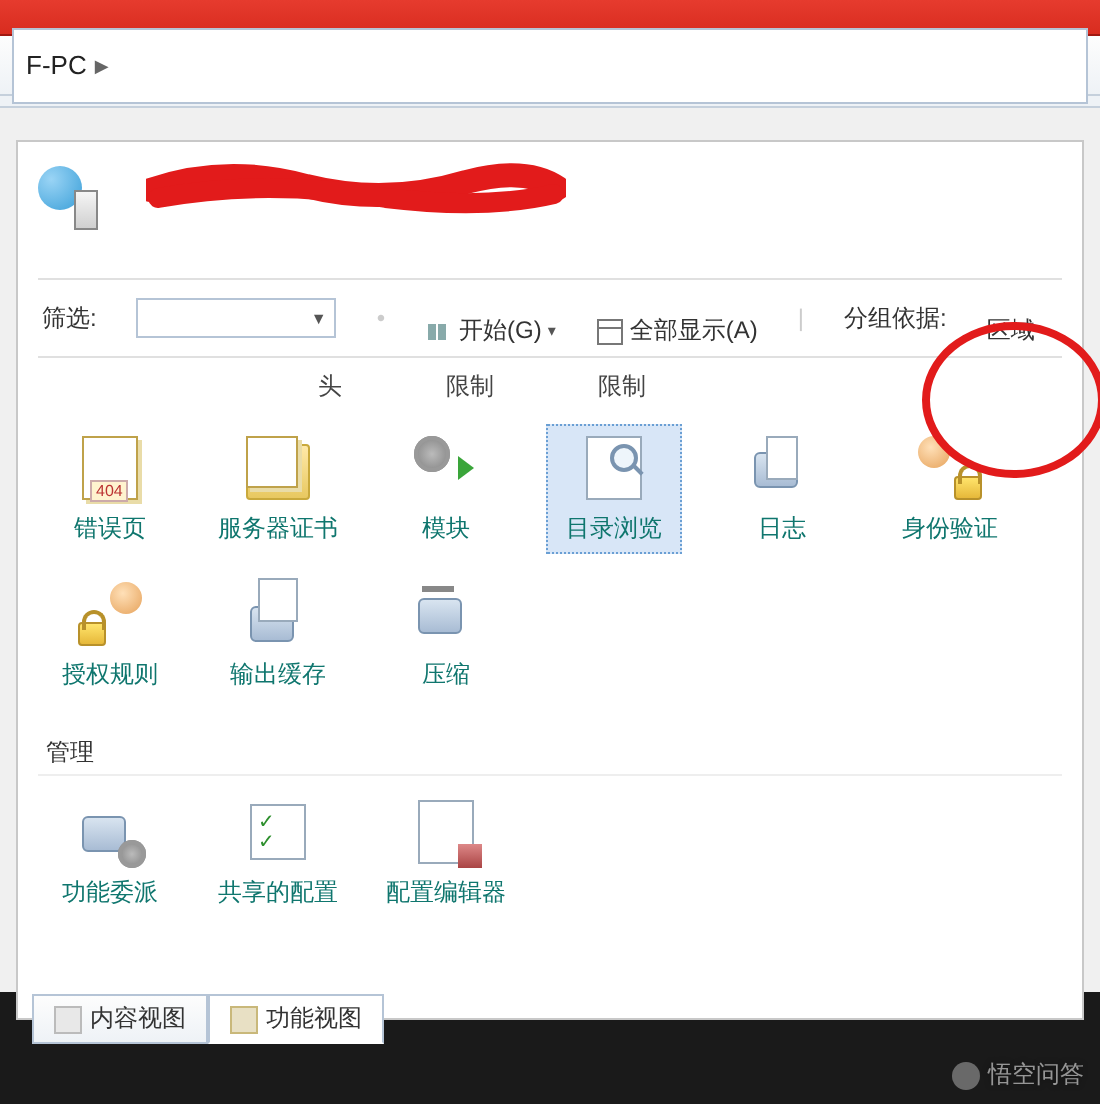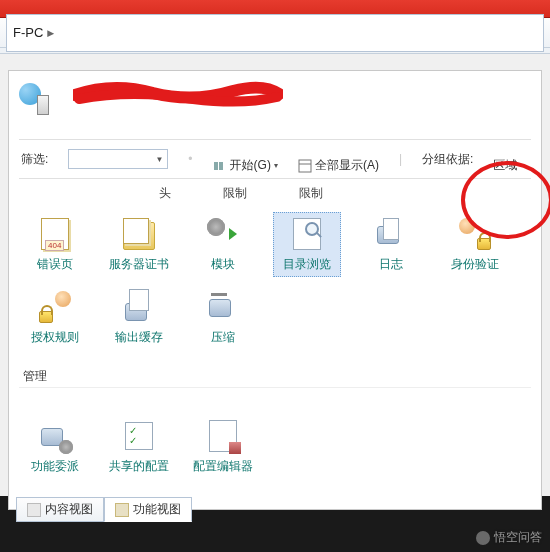--- a/index.html
+++ b/index.html
@@ -142,21 +142,21 @@
       font-size: 12px;
       color: #0f766e;
       text-align: right;
       white-space: nowrap;
     }
     .group-label {
       font-size: 12px;
       color: #333;
       padding: 8px 0 2px 4px;
       border-bottom: 1px solid #eee;
-      margin-bottom: 20px;
+      margin-bottom: 0;
     }
     
     .ico .sheet {
       position: absolute; inset: 2px 4px;
       background: #fff;
       border: 1px solid #bfa24a;
       box-shadow: 2px 2px 0 #e9dca8;
     }
     .ico .folder {
       position: absolute; inset: 6px 2px 2px 2px;

